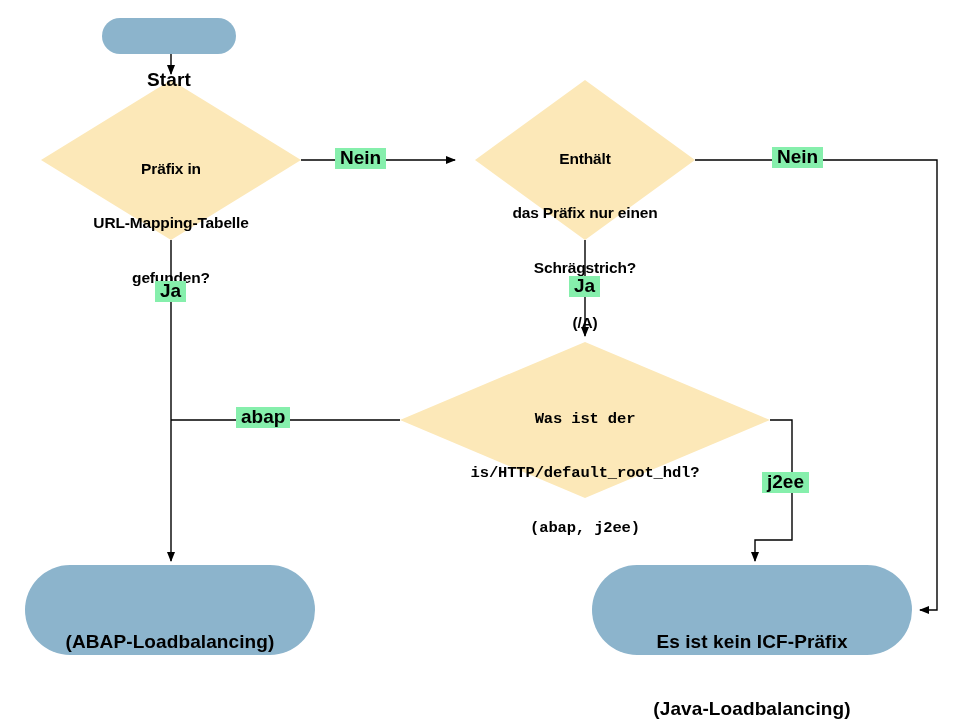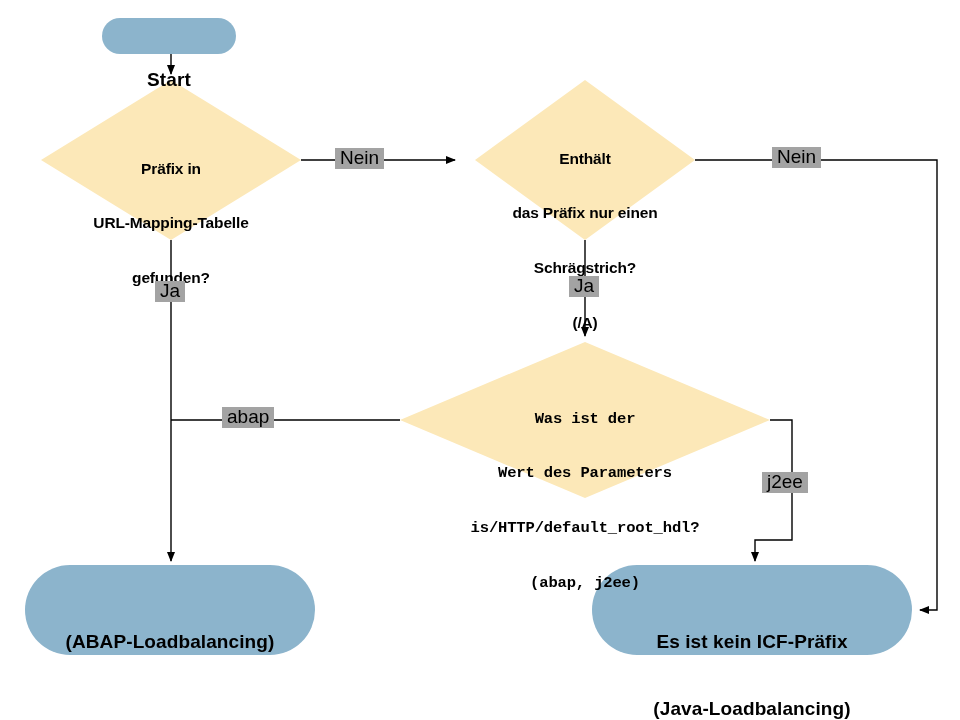--- a/index.html
+++ b/index.html
@@ -38,23 +38,23 @@
     font-size: 19px;
     letter-spacing: 0.1px;
   }
   .decision-label {
     font-size: 15.5px;
     letter-spacing: -0.15px;
   }
   .edge-label {
     position: absolute;
     color: #000000;
-    font-weight: normal;
+    font-weight: bold;
     font-size: 19px;
-    background: #a3a3a3;
+    background: #86efac;
     padding: 0 5px;
     line-height: 1.1;
     white-space: nowrap;
   }
 </style>
 </head>
 <body>
 
 <div id="canvas">
 
@@ -104,21 +104,20 @@
 
   <div class="node-label decision-label" style="left:455px; top:113px; width:260px;">
     <div>Enthält</div>
     <div>das Präfix nur einen</div>
     <div>Schrägstrich?</div>
     <div>(/A)</div>
   </div>
 
   <div class="node-label decision-label" style="left:425px; top:373px; width:320px;font-family:Liberation Mono, monospace;">
     <div>Was ist der</div>
-    <div>Wert des Parameters</div>
     <div>is/HTTP/default_root_hdl?</div>
     <div>(abap, j2ee)</div>
   </div>
 
   <div class="node-label terminal-label" style="left:25px; top:586px; width:290px;">
     <div>(ABAP-Loadbalancing)</div>
   </div>
 
   <div class="node-label terminal-label" style="left:592px; top:586px; width:320px;">
     <div>Es ist kein ICF-Präfix</div>
@@ -126,17 +125,17 @@
   </div>
 
   <div class="edge-label" style="left:335px; top:148px;">Nein</div>
 
   <div class="edge-label" style="left:155px; top:281px;">Ja</div>
 
   <div class="edge-label" style="left:772px; top:147px;">Nein</div>
 
   <div class="edge-label" style="left:569px; top:276px;">Ja</div>
 
-  <div class="edge-label" style="left:222px; top:407px;">abap</div>
+  <div class="edge-label" style="left:236px; top:407px;">abap</div>
 
   <div class="edge-label" style="left:762px; top:472px;text-align:right;">j2ee</div>
 
 </div>
 
 </body></html>

